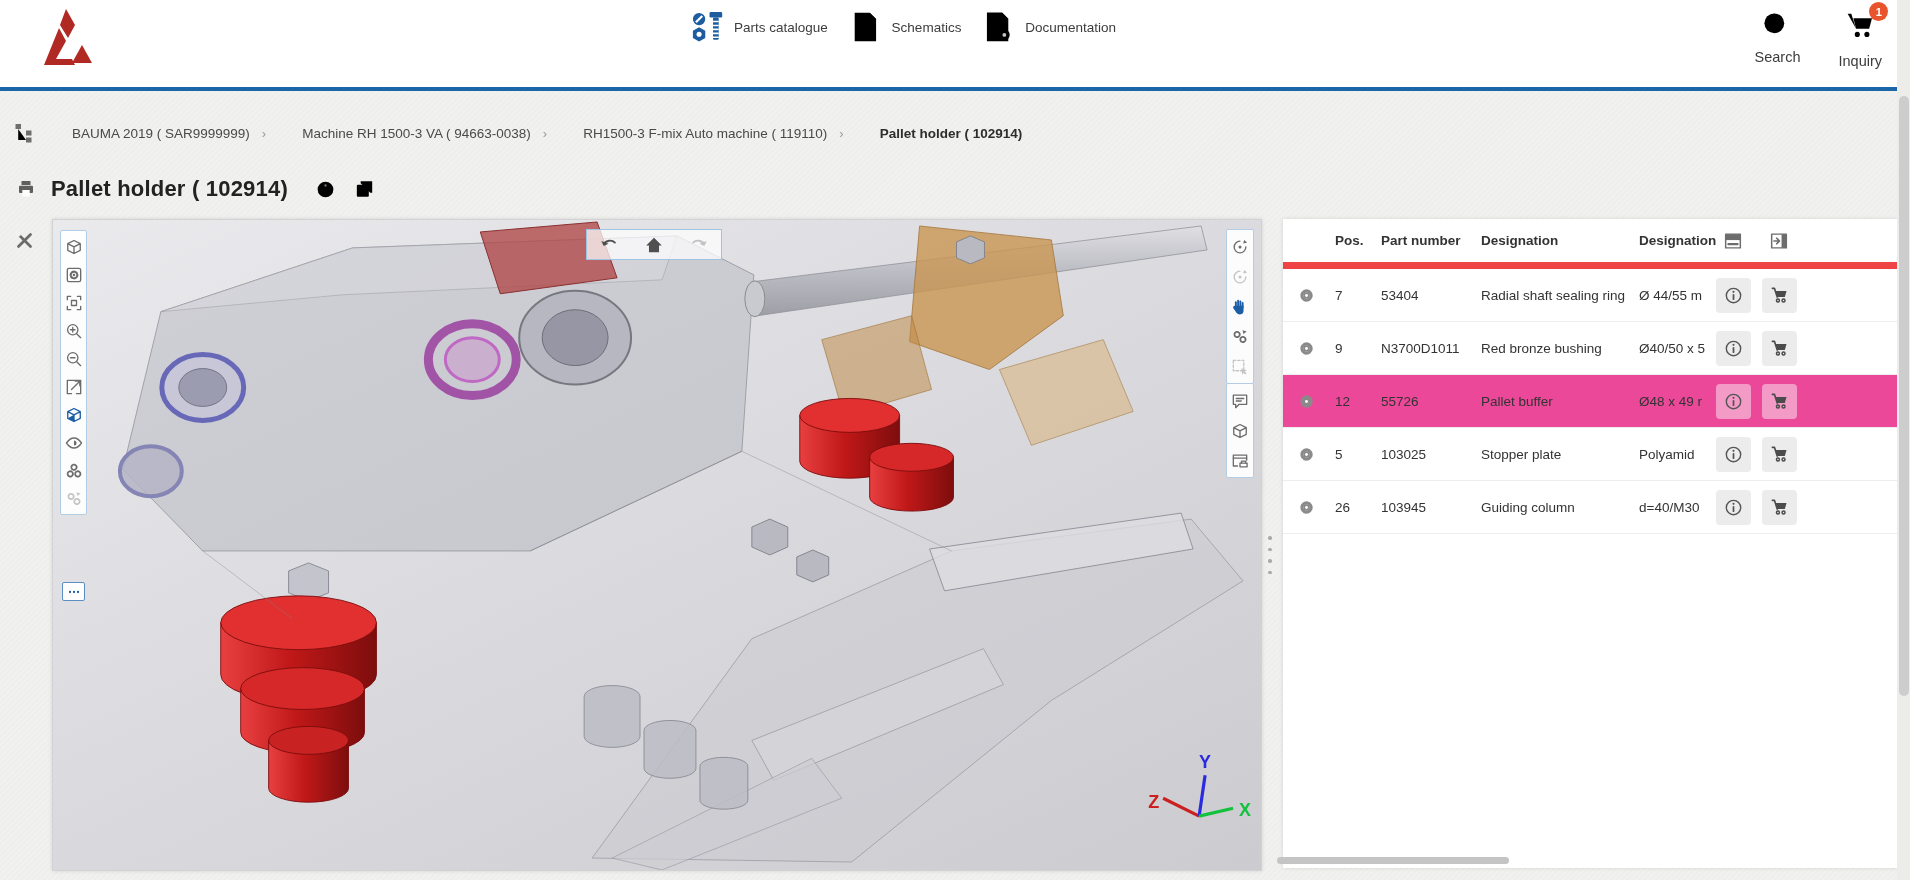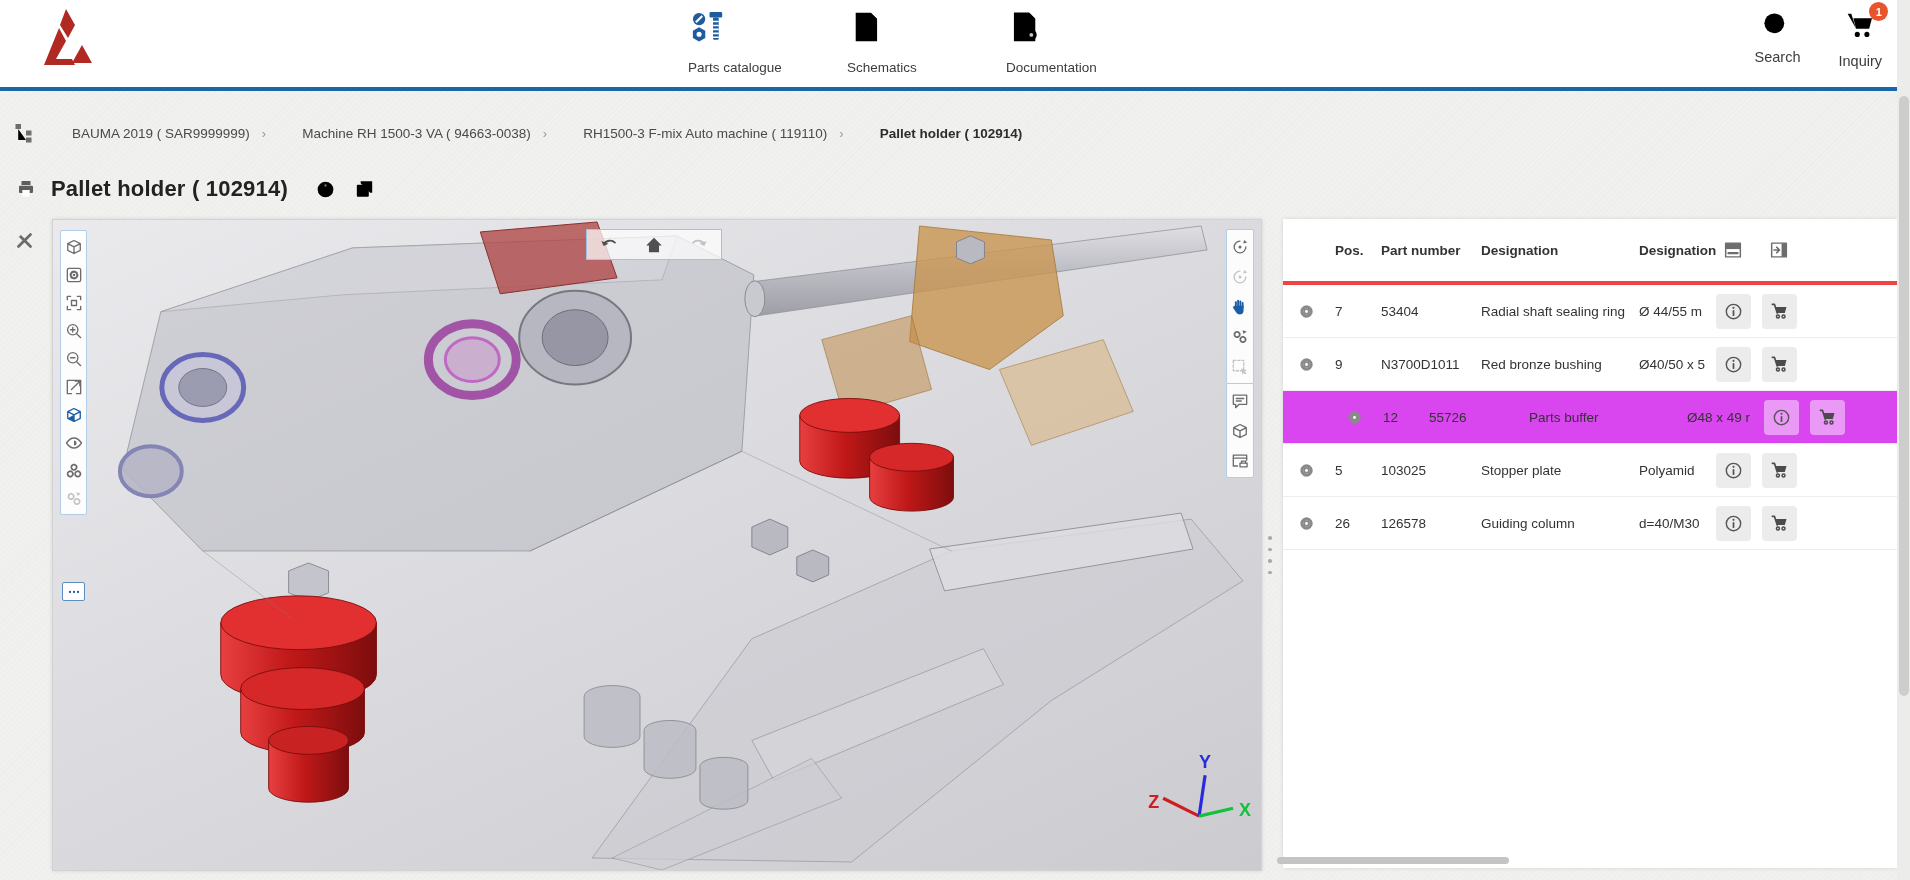--- a/index.html
+++ b/index.html
@@ -9,21 +9,21 @@
     background:#f1f1ef;
     background-image:repeating-linear-gradient(135deg, rgba(0,0,0,.012) 0 2px, transparent 2px 4px);
     color:#333; position:relative;
   }
   .ic { display:block; stroke:currentColor; fill:none; stroke-width:1.6; stroke-linecap:round; stroke-linejoin:round; }
 
   
   header { position:absolute; left:0; top:0; width:1910px; height:91px; background:#fff; border-bottom:4px solid #1b65a9; }
   .logo { position:absolute; left:38px; top:7px; width:66px; height:62px; }
   .nav-group { position:absolute; left:688px; top:8px; width:428px; display:flex; justify-content:space-between; }
-  .nav-item { display:flex; flex-direction:column; gap:14px; cursor:pointer; min-width:110px; }
+  .nav-item { display:flex; align-items:center; gap:8px; cursor:pointer; min-width:110px; }
   .nav-item .nico { width:38px; height:38px; }
   .nav-item .nlabel { font-size:13.5px; color:#3c3c3c; }
   .nav-item.active { color:#1d5c9e; }
   .nav-item.disabled .nico { color:#c6c6c6; }
   .util-group { position:absolute; right:28px; top:8px; display:flex; gap:38px; }
   .util-item { display:flex; flex-direction:column; align-items:center; gap:5px; cursor:pointer; }
   .util-item .nico { width:36px; height:36px; color:#a2a2a2; }
   .util-item .nlabel { font-size:14.5px; color:#3c3c3c; }
   .cart-wrap { position:relative; }
   .badge { position:absolute; top:-6px; right:-10px; width:19px; height:19px; border-radius:50%; background:#e8552d; color:#fff; font-size:11px; font-weight:bold; display:flex; align-items:center; justify-content:center; }
@@ -59,25 +59,25 @@
   .htb button { width:25px; height:25px; color:#4f4f4f; }
   .vtb-right1 { right:7px; top:9px; width:28px; padding:5px 0; gap:7px; }
   .vtb-right2 { right:7px; top:163px; width:28px; padding:5px 0; gap:7px; }
 
   .splitter { position:absolute; left:1266px; top:532px; width:8px; height:46px; display:flex; flex-direction:column; align-items:center; justify-content:space-between; padding:4px 0; cursor:col-resize; }
   .splitter i { width:3.5px; height:3.5px; border-radius:50%; background:#a9a9a9; }
 
   
   .tablecard { position:absolute; left:1283px; top:219px; width:615px; height:649px; background:#fff; box-shadow:0 0 4px rgba(0,0,0,.12); }
   .tgrid { display:grid; grid-template-columns:46px 46px 100px 158px 78px 44px 48px; align-items:center; }
-  .thead { height:66px; border-bottom:4px solid #ef4444; font-weight:bold; font-size:13.5px; color:#333; }
+  .thead { height:50px; border-bottom:7px solid #ef4444; font-weight:bold; font-size:13.5px; color:#333; }
   .thead .hcell { padding-left:6px; }
   .thead .hic { width:24px; height:22px; color:#6d6d6d; cursor:pointer; justify-self:center; }
   .trow { height:53px; border-bottom:1px solid #ededed; font-size:13.5px; color:#333; cursor:pointer; }
-  .trow.selected { background:#d946ef;padding-left:48px; }
+  .trow.selected { background:#ec4899; }
   .cell { padding-left:6px; white-space:nowrap; overflow:hidden; }
   .gearcell { justify-self:center; width:17px; height:17px; color:#8a8a8a; cursor:pointer; }
   .rbtn { width:35px; height:35px; border:none; border-radius:4px; background:#ececec; color:#555; cursor:pointer; display:flex; align-items:center; justify-content:center; justify-self:center; }
   .rbtn svg { width:21px; height:21px; }
   .rbtn.cartb { color:#4b4b4b; }
   .trow.selected .rbtn { background:rgba(255,255,255,.45); }
   .hscroll { position:absolute; left:0; bottom:3px; width:100%; height:8px; }
   .hscroll .thumb { position:absolute; left:-6px; top:0; width:232px; height:7px; border-radius:4px; background:#c4c4c4; }
 
   
@@ -611,21 +611,21 @@
         </svg>
       </button>
   </div>
 
   <div class="tgrid trow selected">
     <svg class="gearcell ic">
         <use href="#sym-gear"></use>
       </svg>
     <span class="cell">12</span>
     <span class="cell">55726</span>
-    <span class="cell">Parts buffer</span>
+    <span class="cell">Pallet buffer</span>
     <span class="cell">Ø48 x 49 r</span>
     <button class="rbtn">
         <svg class="ic">
           <use href="#sym-info"></use>
         </svg>
       </button>
     <button class="rbtn cartb">
         <svg class="ic">
           <use href="#sym-cart-solid"></use>
         </svg>
@@ -650,21 +650,21 @@
           <use href="#sym-cart-solid"></use>
         </svg>
       </button>
   </div>
 
   <div class="tgrid trow">
     <svg class="gearcell ic">
         <use href="#sym-gear"></use>
       </svg>
     <span class="cell">26</span>
-    <span class="cell">126578</span>
+    <span class="cell">103945</span>
     <span class="cell">Guiding column</span>
     <span class="cell">d=40/M30</span>
     <button class="rbtn">
         <svg class="ic">
           <use href="#sym-info"></use>
         </svg>
       </button>
     <button class="rbtn cartb">
         <svg class="ic">
           <use href="#sym-cart-solid"></use>

